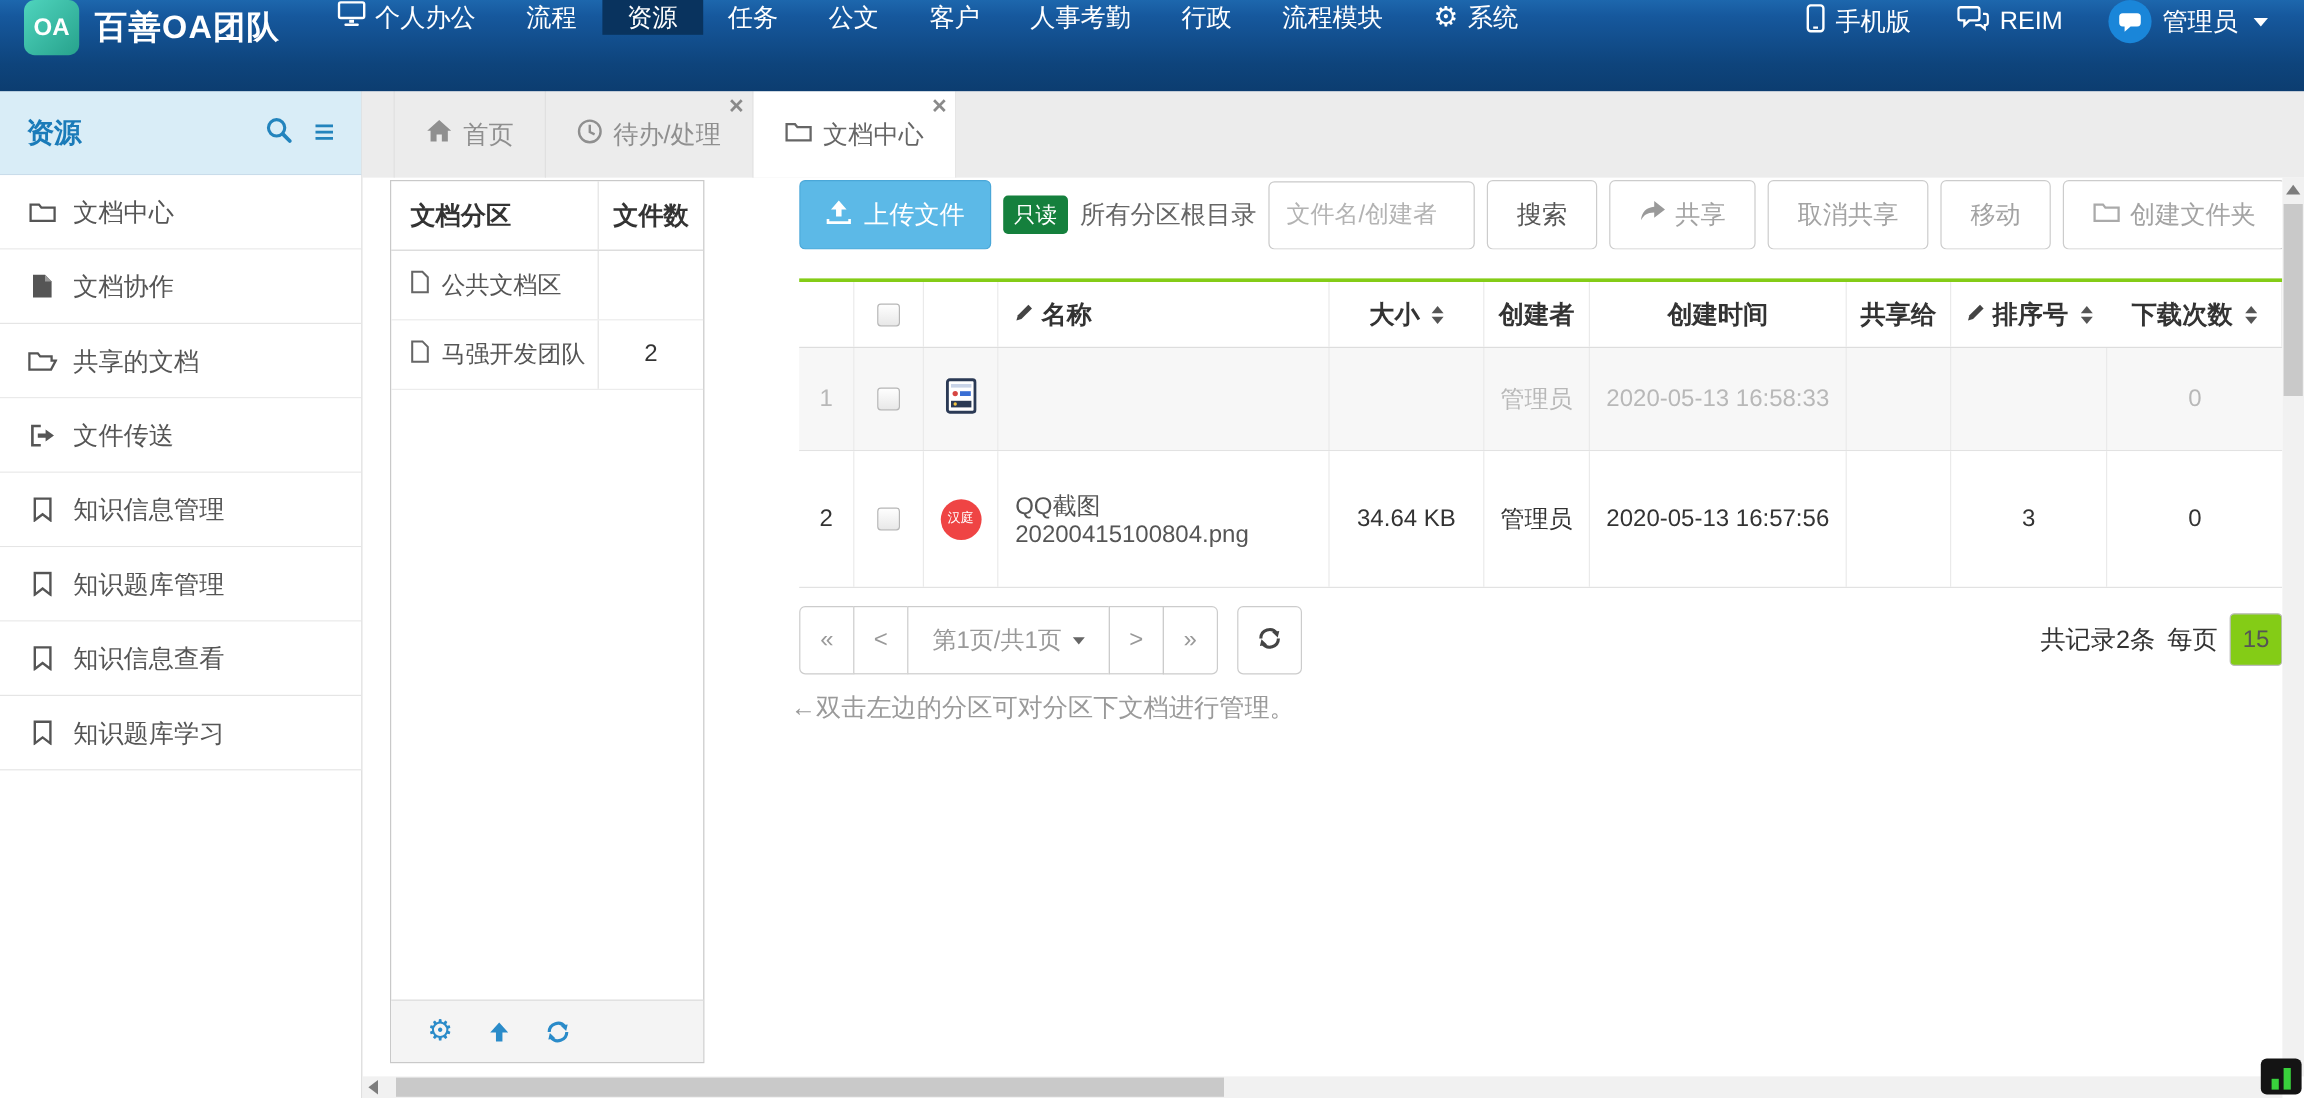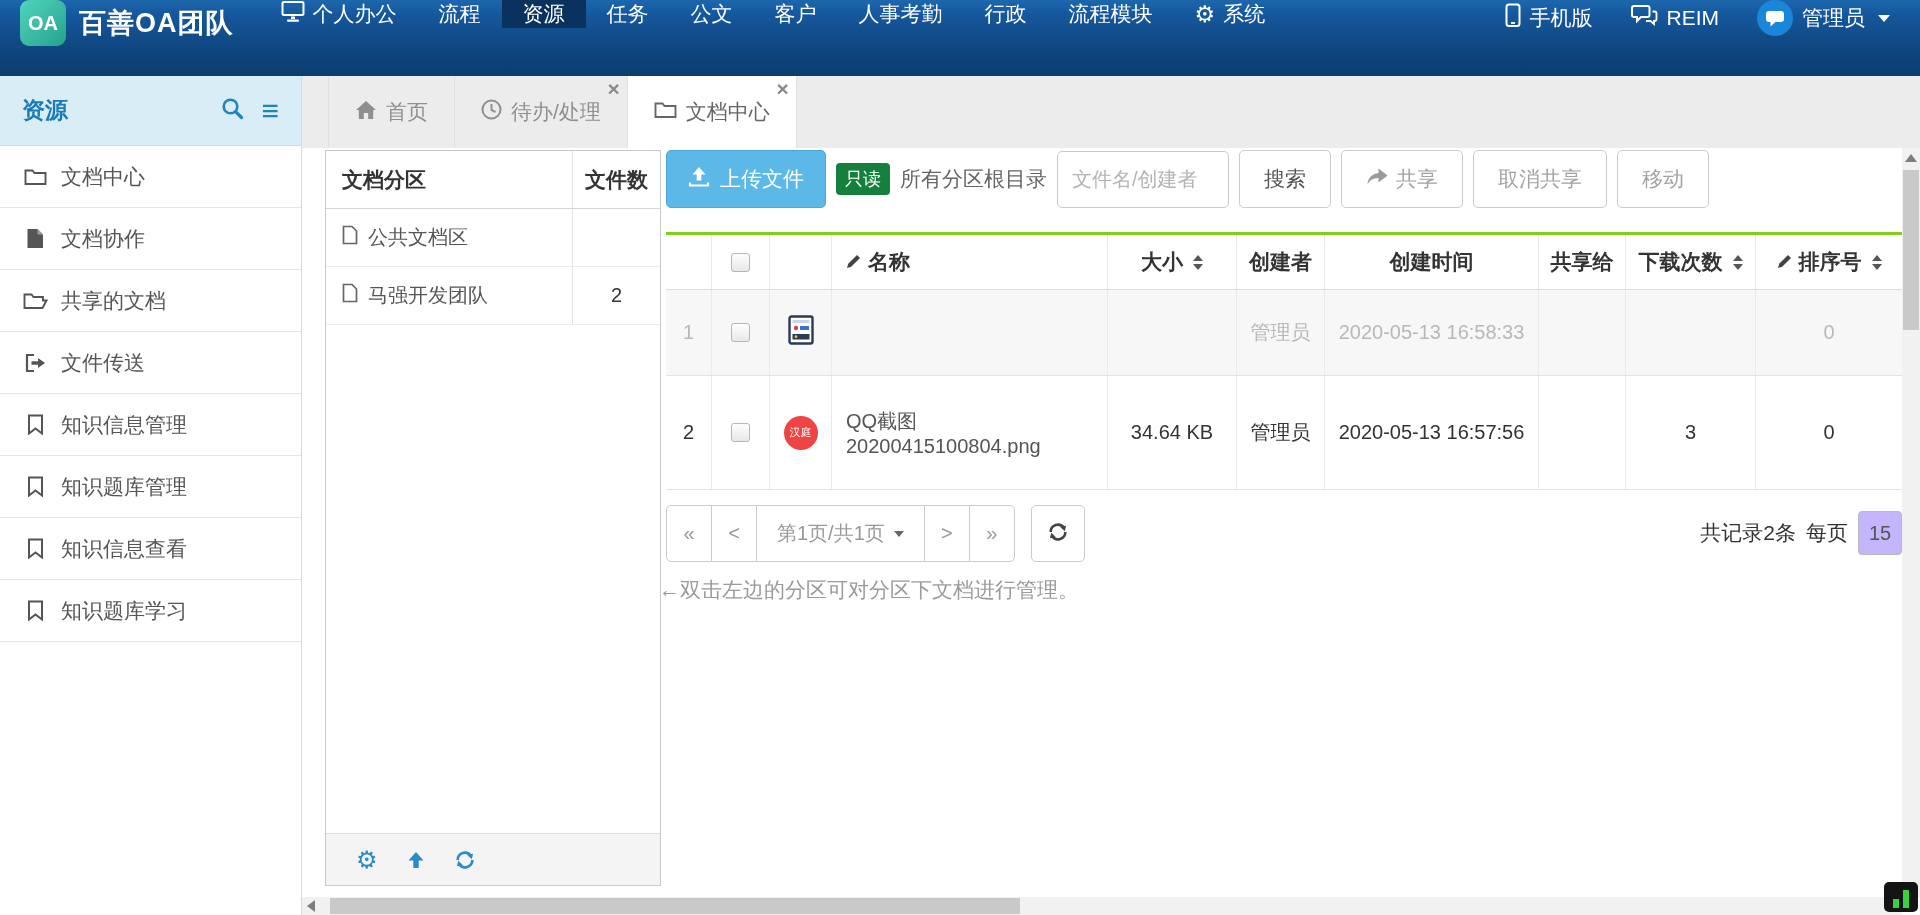--- a/index.html
+++ b/index.html
@@ -39,21 +39,21 @@
   .tab { position:relative; display:flex; align-items:center; justify-content:center; gap:9px; padding:0 26px;
     font-size:21px; color:#8f8f8f; cursor:pointer; margin-left:0; border-right:1px solid #e0e0e0; }
   .tab.first { margin-left:26px; border-left:1px solid #e0e0e0; }
   .tab.active { background:#fff; color:#666; }
   .tab-close { position:absolute; top:2px; right:7px; font-size:21px; font-weight:bold; color:#8a8a8a; line-height:1; cursor:pointer; }
 
   
   .content { position:absolute; left:302px; top:148px; right:18px; bottom:18px; background:#fff; overflow:hidden; }
 
   
-  .partition-panel { position:absolute; left:23px; top:2px; width:336px; height:736px; border:1px solid #c9c9c9; background:#fff; }
+  .partition-panel { position:absolute; left:23px; top:2px; width:262px; height:736px; border:1px solid #c9c9c9; background:#fff; }
   .pp-row { display:grid; grid-template-columns:1fr 88px; height:58px; border-bottom:1px solid #ececec; }
   .pp-row.header { border-bottom:1px solid #d5d5d5; }
   .pp-name { display:flex; align-items:center; gap:10px; padding-left:16px; font-size:20px; color:#555; }
   .pp-row.header .pp-name { font-size:21px; font-weight:bold; color:#333; }
   .pp-count { display:flex; align-items:center; justify-content:center; font-size:20px; color:#333; border-left:1px solid #e3e3e3; }
   .pp-row.header .pp-count { font-weight:bold; font-size:21px; }
   .pp-footer { position:absolute; left:0; right:0; bottom:0; height:52px; background:#f4f4f4; border-top:1px solid #ddd;
     display:flex; align-items:center; gap:28px; padding-left:30px; }
   .pp-footer .tool { color:#2a8bc9; font-size:24px; line-height:1; cursor:pointer; display:flex; align-items:center; }
 
@@ -103,21 +103,21 @@
   .pg-btn { height:57px; min-width:46px; padding:0 14px; background:#fff; border:1px solid #ccc; margin-left:-1px;
     display:flex; align-items:center; justify-content:center; font-size:20px; color:#999; cursor:pointer; }
   .pg-btn.fst { border-radius:5px 0 0 5px; margin-left:0; }
   .pg-btn.lst { border-radius:0 5px 5px 0; }
   .pg-label { gap:9px; padding:0 20px; }
   .pg-caret { width:0; height:0; border-left:5px solid transparent; border-right:5px solid transparent; border-top:6px solid #666; }
   .pg-refresh { height:57px; width:54px; margin-left:16px; background:#fff; border:1px solid #ccc; border-radius:5px;
     display:flex; align-items:center; justify-content:center; cursor:pointer; }
 
   .records-info { position:absolute; right:0; top:363px; display:flex; align-items:center; gap:10px; font-size:21px; color:#333; }
-  .per-page-box { width:44px; height:44px; border:1px solid #bbb; border-radius:4px; background:#c4b5fd; display:flex;
+  .per-page-box { width:44px; height:44px; border:1px solid #bbb; border-radius:4px; background:#84cc16; display:flex;
     align-items:center; justify-content:center; font-size:20px; color:#555; cursor:pointer; }
   .hint-note { position:absolute; left:357px; top:428px; font-size:21px; color:#9a9a9a; }
 
   
   .vscrollbar { position:absolute; right:0; top:148px; bottom:18px; width:18px; background:#f1f1f1; z-index:40; }
   .v-arrow { position:absolute; top:6px; left:3px; width:0; height:0; border-left:6px solid transparent; border-right:6px solid transparent; border-bottom:8px solid #7d7d7d; }
   .v-thumb { position:absolute; top:22px; left:1px; width:16px; height:160px; background:#c9c9c9; }
   .hscrollbar { position:absolute; left:302px; right:18px; bottom:0; height:18px; background:#f1f1f1; z-index:40; }
   .h-arrow { position:absolute; left:5px; top:3px; width:0; height:0; border-top:6px solid transparent; border-bottom:6px solid transparent; border-right:8px solid #7d7d7d; }
   .h-thumb { position:absolute; left:28px; top:1px; height:16px; width:690px; background:#c9c9c9; }
@@ -359,20 +359,26 @@
       <input class="search-input" type="text" placeholder="文件名/创建者" style="">
       <button class="btn dark-text">搜索</button>
       <button class="btn">
         <span><svg width="22" height="18" viewBox="0 0 22 18">
               <path d="M12.5 0.5 l9 7 -9 7 v-4.4 C6.5 10.3 3.8 12.3 1.5 16.5 2 9.5 6.2 5.8 12.5 5.3 z" fill="#9a9a9a"></path>
             </svg></span>
         <span>共享</span>
       </button>
       <button class="btn">取消共享</button>
       <button class="btn">移动</button>
+      <button class="btn">
+        <span><svg width="23" height="19" viewBox="0 0 23 19">
+              <path d="M1.5 17 V3.5 h7 l2 2.5 h11 V17 z" fill="none" stroke="#aaa" stroke-width="1.9"></path>
+            </svg></span>
+        <span>创建文件夹</span>
+      </button>
 
     </div>
 
     <div class="doc-table">
       <div class="trow thead">
         <div class="tcell"></div>
         <div class="tcell">
             <span class="checkbox"></span>
           </div>
         <div class="tcell"></div>
@@ -391,32 +397,32 @@
         </div>
         <div class="tcell">
             <span>创建者</span>
           </div>
         <div class="tcell">
             <span>创建时间</span>
           </div>
         <div class="tcell">
             <span>共享给</span>
           </div>
-        <div class="tcell">
-          <span>下载次数</span>
-          <span class="sort">
-              <i class="up"></i>
-              <i class="down"></i>
-            </span>
-        </div>
         <div class="tcell last">
           <span><svg width="16" height="16" viewBox="0 0 16 16">
                 <path d="M1 15 l1.2-4.2 L11 2 l3 3 -8.8 8.8 z" fill="#444"></path>
               </svg></span>
           <span>排序号</span>
+          <span class="sort">
+              <i class="up"></i>
+              <i class="down"></i>
+            </span>
+        </div>
+        <div class="tcell">
+          <span>下载次数</span>
           <span class="sort">
               <i class="up"></i>
               <i class="down"></i>
             </span>
         </div>
       </div>
 
       <div class="trow r1">
         <div class="tcell muted">1</div>
         <div class="tcell">

